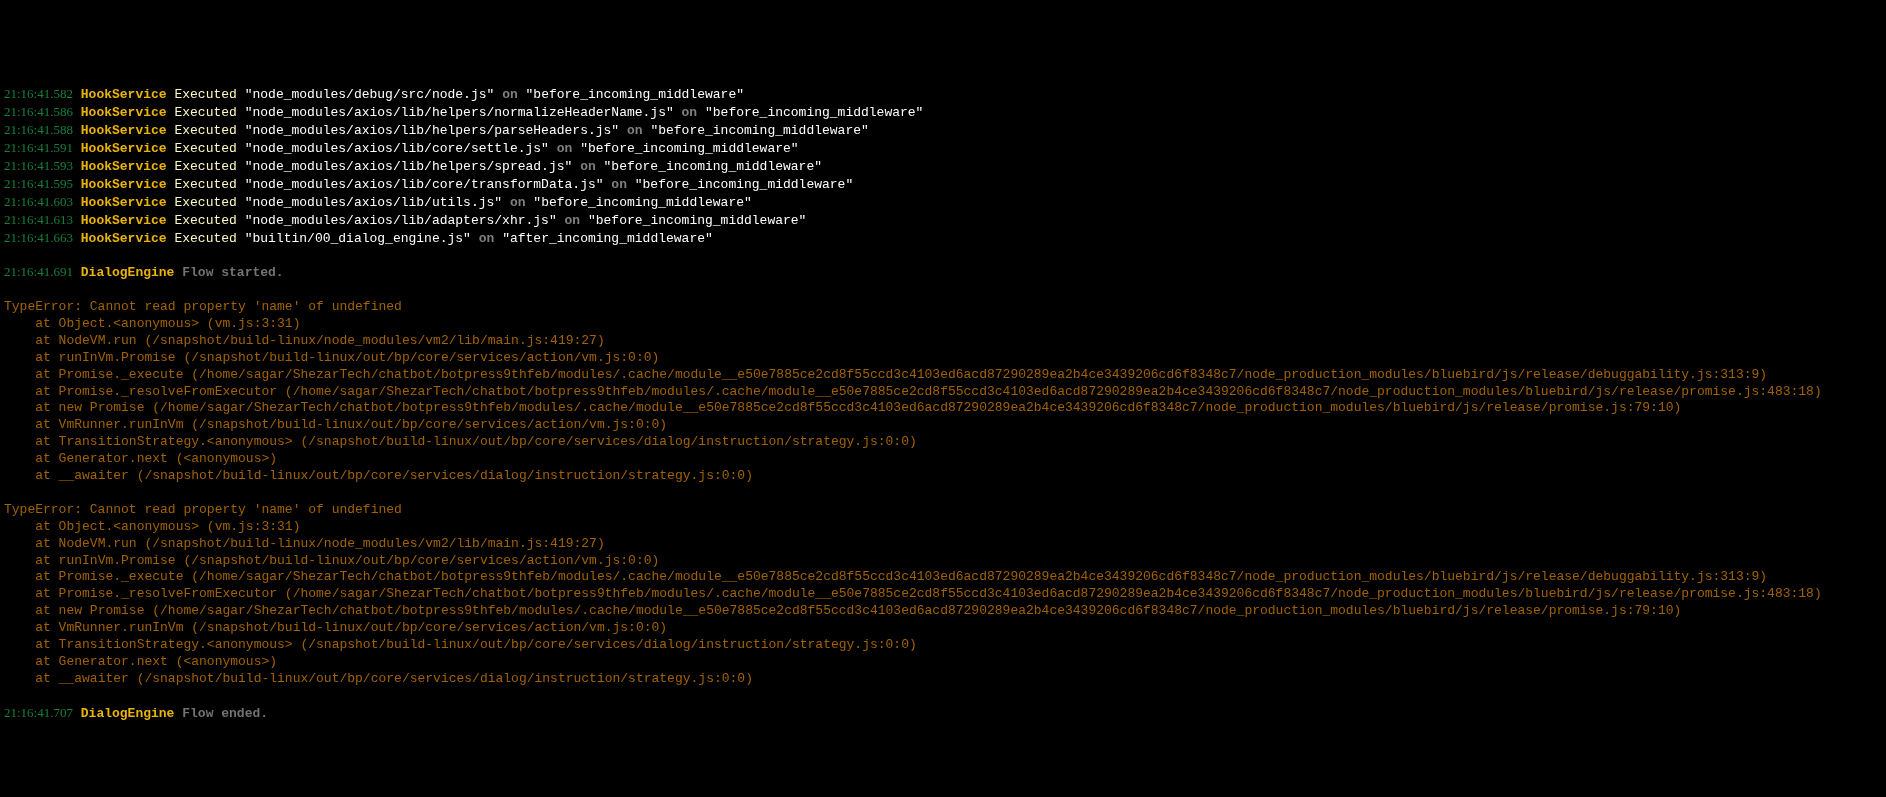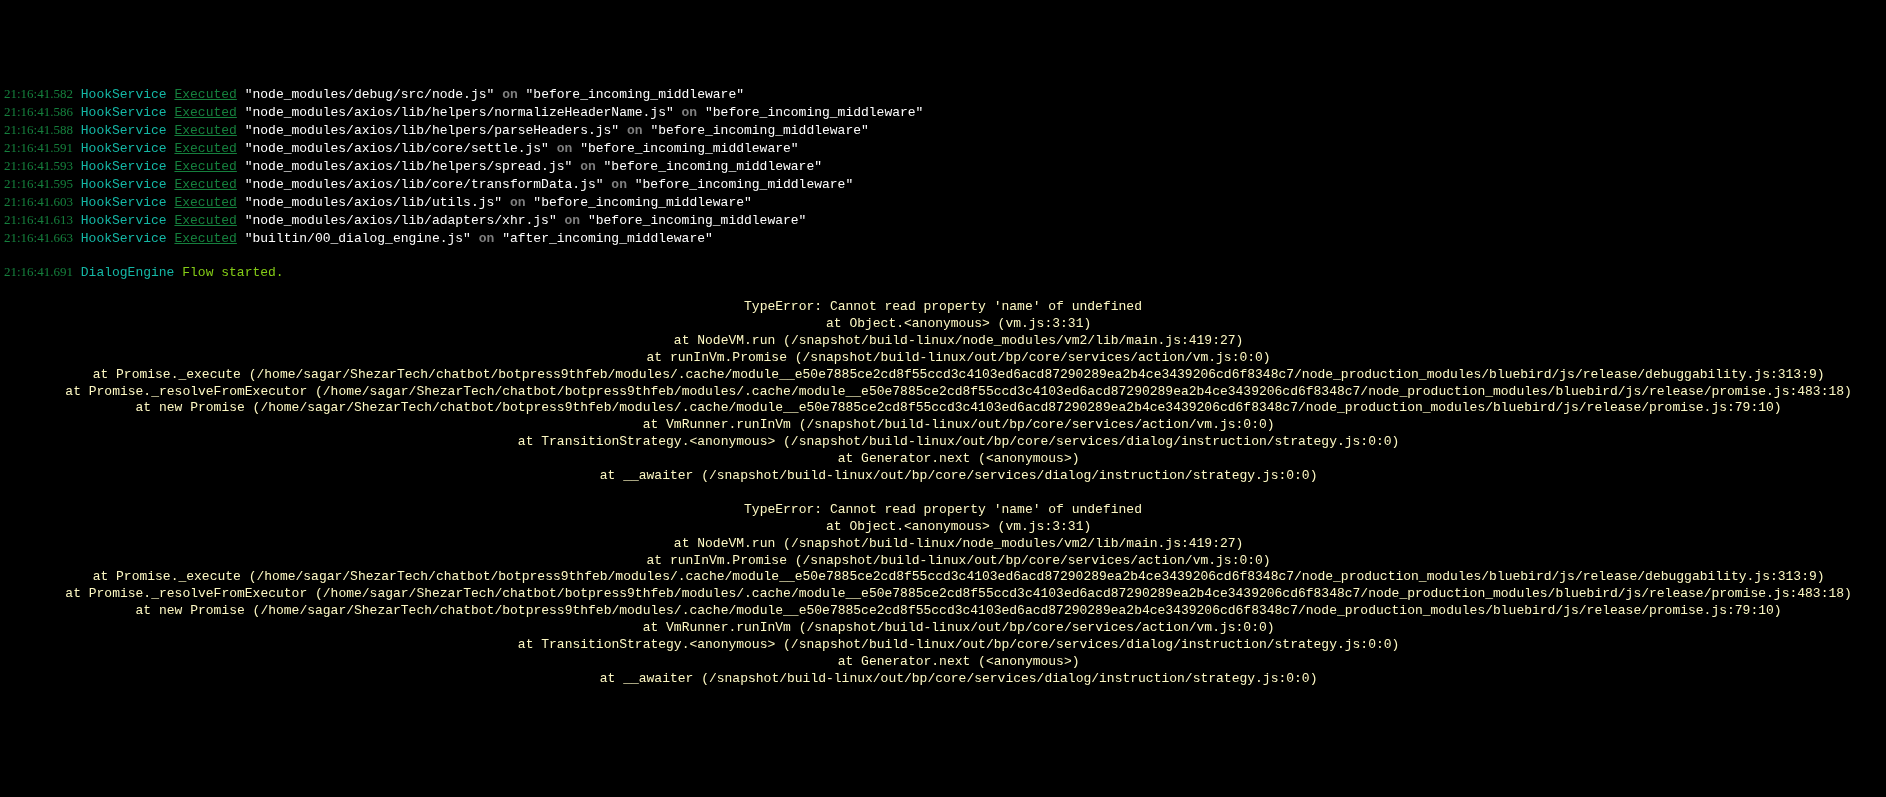--- a/index.html
+++ b/index.html
@@ -18,56 +18,56 @@
       padding: 2px 4px;
     }
     .log-line {
       white-space: pre;
     }
     .timestamp {
       color: #15803d;
       font-family: Liberation Serif, serif;
     }
     .service {
-      color: #14b8a6;
-      font-weight: normal;
+      color: #eab308;
+      font-weight: bold;
     }
     .executed {
-      color: #15803d;
-      text-decoration: underline;
+      color: #fef9c3;
     }
     .path {
       color: #ffffff;
     }
     .on {
       color: #808080;
       font-weight: bold;
     }
     .hook {
       color: #ffffff;
     }
     .flowtext {
-      color: #84cc16;
+      color: #737373;
+      font-weight: bold;
     }
     .error-line {
-      color: #fef9c3;
+      color: #a16207;
       white-space: pre-wrap;
       word-break: break-all;
-      text-align: center;
     }
     .faded {
       color: #808080;
     }
   </style>
 </head>
 <body>
 
 
 
 <div>
 <div id="hook-container"><div class="log-line"><span class="timestamp">21:16:41.582</span> <span class="service">HookService</span> <span class="executed">Executed</span> <span class="path">"node_modules/debug/src/node.js"</span> <span class="on">on</span> <span class="hook">"before_incoming_middleware"</span></div><div class="log-line"><span class="timestamp">21:16:41.586</span> <span class="service">HookService</span> <span class="executed">Executed</span> <span class="path">"node_modules/axios/lib/helpers/normalizeHeaderName.js"</span> <span class="on">on</span> <span class="hook">"before_incoming_middleware"</span></div><div class="log-line"><span class="timestamp">21:16:41.588</span> <span class="service">HookService</span> <span class="executed">Executed</span> <span class="path">"node_modules/axios/lib/helpers/parseHeaders.js"</span> <span class="on">on</span> <span class="hook">"before_incoming_middleware"</span></div><div class="log-line"><span class="timestamp">21:16:41.591</span> <span class="service">HookService</span> <span class="executed">Executed</span> <span class="path">"node_modules/axios/lib/core/settle.js"</span> <span class="on">on</span> <span class="hook">"before_incoming_middleware"</span></div><div class="log-line"><span class="timestamp">21:16:41.593</span> <span class="service">HookService</span> <span class="executed">Executed</span> <span class="path">"node_modules/axios/lib/helpers/spread.js"</span> <span class="on">on</span> <span class="hook">"before_incoming_middleware"</span></div><div class="log-line"><span class="timestamp">21:16:41.595</span> <span class="service">HookService</span> <span class="executed">Executed</span> <span class="path">"node_modules/axios/lib/core/transformData.js"</span> <span class="on">on</span> <span class="hook">"before_incoming_middleware"</span></div><div class="log-line"><span class="timestamp">21:16:41.603</span> <span class="service">HookService</span> <span class="executed">Executed</span> <span class="path">"node_modules/axios/lib/utils.js"</span> <span class="on">on</span> <span class="hook">"before_incoming_middleware"</span></div><div class="log-line"><span class="timestamp">21:16:41.613</span> <span class="service">HookService</span> <span class="executed">Executed</span> <span class="path">"node_modules/axios/lib/adapters/xhr.js"</span> <span class="on">on</span> <span class="hook">"before_incoming_middleware"</span></div><div class="log-line"><span class="timestamp">21:16:41.663</span> <span class="service">HookService</span> <span class="executed">Executed</span> <span class="path">"builtin/00_dialog_engine.js"</span> <span class="on">on</span> <span class="hook">"after_incoming_middleware"</span></div></div>
 <div class="log-line"><span class="timestamp">21:16:41.691</span> <span class="service">DialogEngine</span> <span class="flowtext">Flow started.</span></div>
 <div id="error1-container"><div class="error-line">TypeError: Cannot read property 'name' of undefined</div><div class="error-line">    at Object.&lt;anonymous&gt; (vm.js:3:31)</div><div class="error-line">    at NodeVM.run (/snapshot/build-linux/node_modules/vm2/lib/main.js:419:27)</div><div class="error-line">    at runInVm.Promise (/snapshot/build-linux/out/bp/core/services/action/vm.js:0:0)</div><div class="error-line">    at Promise._execute (/home/sagar/ShezarTech/chatbot/botpress9thfeb/modules/.cache/module__e50e7885ce2cd8f55ccd3c4103ed6acd87290289ea2b4ce3439206cd6f8348c7/node_production_modules/bluebird/js/release/debuggability.js:313:9)</div><div class="error-line">    at Promise._resolveFromExecutor (/home/sagar/ShezarTech/chatbot/botpress9thfeb/modules/.cache/module__e50e7885ce2cd8f55ccd3c4103ed6acd87290289ea2b4ce3439206cd6f8348c7/node_production_modules/bluebird/js/release/promise.js:483:18)</div><div class="error-line">    at new Promise (/home/sagar/ShezarTech/chatbot/botpress9thfeb/modules/.cache/module__e50e7885ce2cd8f55ccd3c4103ed6acd87290289ea2b4ce3439206cd6f8348c7/node_production_modules/bluebird/js/release/promise.js:79:10)</div><div class="error-line">    at VmRunner.runInVm (/snapshot/build-linux/out/bp/core/services/action/vm.js:0:0)</div><div class="error-line">    at TransitionStrategy.&lt;anonymous&gt; (/snapshot/build-linux/out/bp/core/services/dialog/instruction/strategy.js:0:0)</div><div class="error-line">    at Generator.next (&lt;anonymous&gt;)</div><div class="error-line">    at __awaiter (/snapshot/build-linux/out/bp/core/services/dialog/instruction/strategy.js:0:0)</div></div>
 <div id="error2-container"><div class="error-line">TypeError: Cannot read property 'name' of undefined</div><div class="error-line">    at Object.&lt;anonymous&gt; (vm.js:3:31)</div><div class="error-line">    at NodeVM.run (/snapshot/build-linux/node_modules/vm2/lib/main.js:419:27)</div><div class="error-line">    at runInVm.Promise (/snapshot/build-linux/out/bp/core/services/action/vm.js:0:0)</div><div class="error-line">    at Promise._execute (/home/sagar/ShezarTech/chatbot/botpress9thfeb/modules/.cache/module__e50e7885ce2cd8f55ccd3c4103ed6acd87290289ea2b4ce3439206cd6f8348c7/node_production_modules/bluebird/js/release/debuggability.js:313:9)</div><div class="error-line">    at Promise._resolveFromExecutor (/home/sagar/ShezarTech/chatbot/botpress9thfeb/modules/.cache/module__e50e7885ce2cd8f55ccd3c4103ed6acd87290289ea2b4ce3439206cd6f8348c7/node_production_modules/bluebird/js/release/promise.js:483:18)</div><div class="error-line">    at new Promise (/home/sagar/ShezarTech/chatbot/botpress9thfeb/modules/.cache/module__e50e7885ce2cd8f55ccd3c4103ed6acd87290289ea2b4ce3439206cd6f8348c7/node_production_modules/bluebird/js/release/promise.js:79:10)</div><div class="error-line">    at VmRunner.runInVm (/snapshot/build-linux/out/bp/core/services/action/vm.js:0:0)</div><div class="error-line">    at TransitionStrategy.&lt;anonymous&gt; (/snapshot/build-linux/out/bp/core/services/dialog/instruction/strategy.js:0:0)</div><div class="error-line">    at Generator.next (&lt;anonymous&gt;)</div><div class="error-line">    at __awaiter (/snapshot/build-linux/out/bp/core/services/dialog/instruction/strategy.js:0:0)</div></div>
+<div class="log-line"><span class="timestamp">21:16:41.707</span> <span class="service">DialogEngine</span> <span class="flowtext">Flow ended.</span></div>
 </div>
 
 
 
 
 </body></html>

